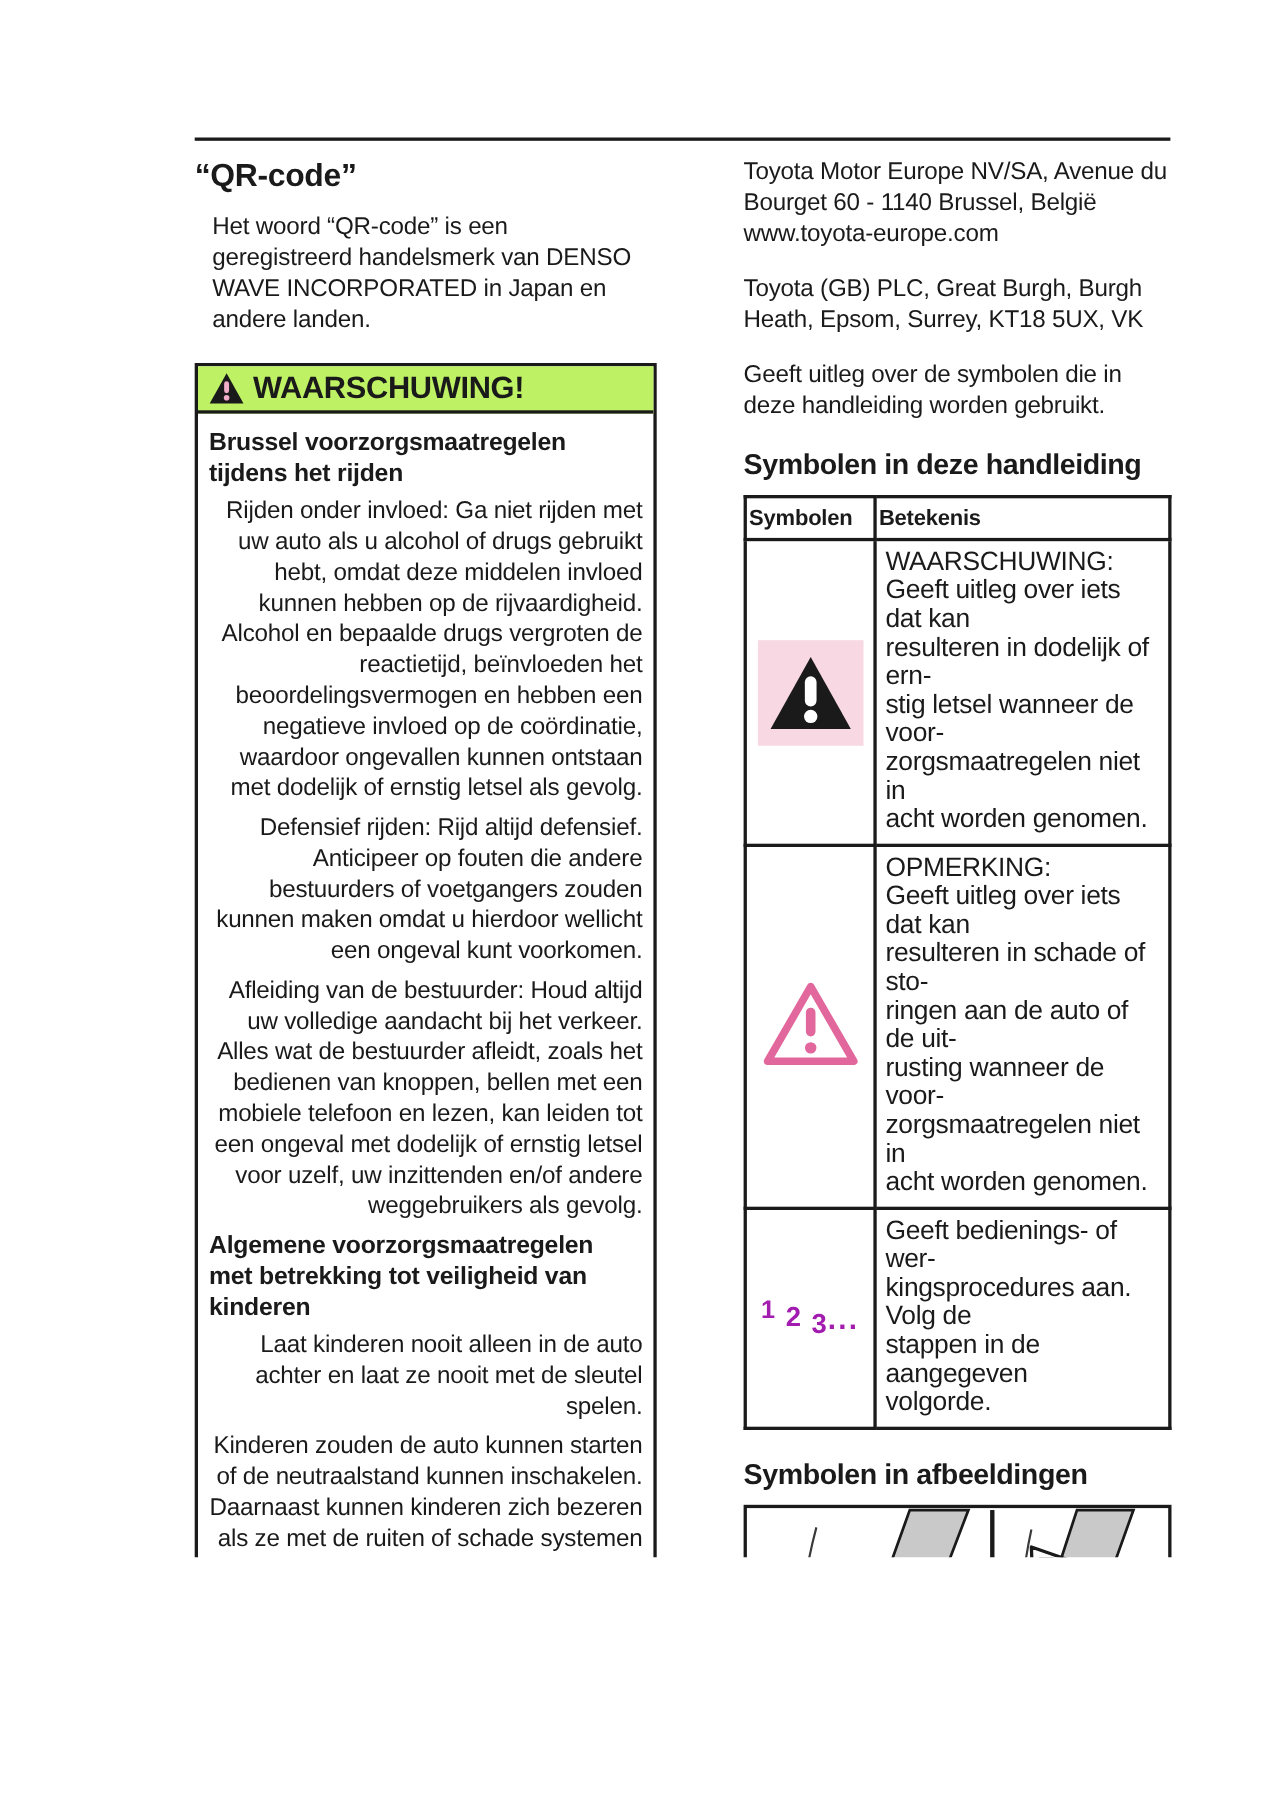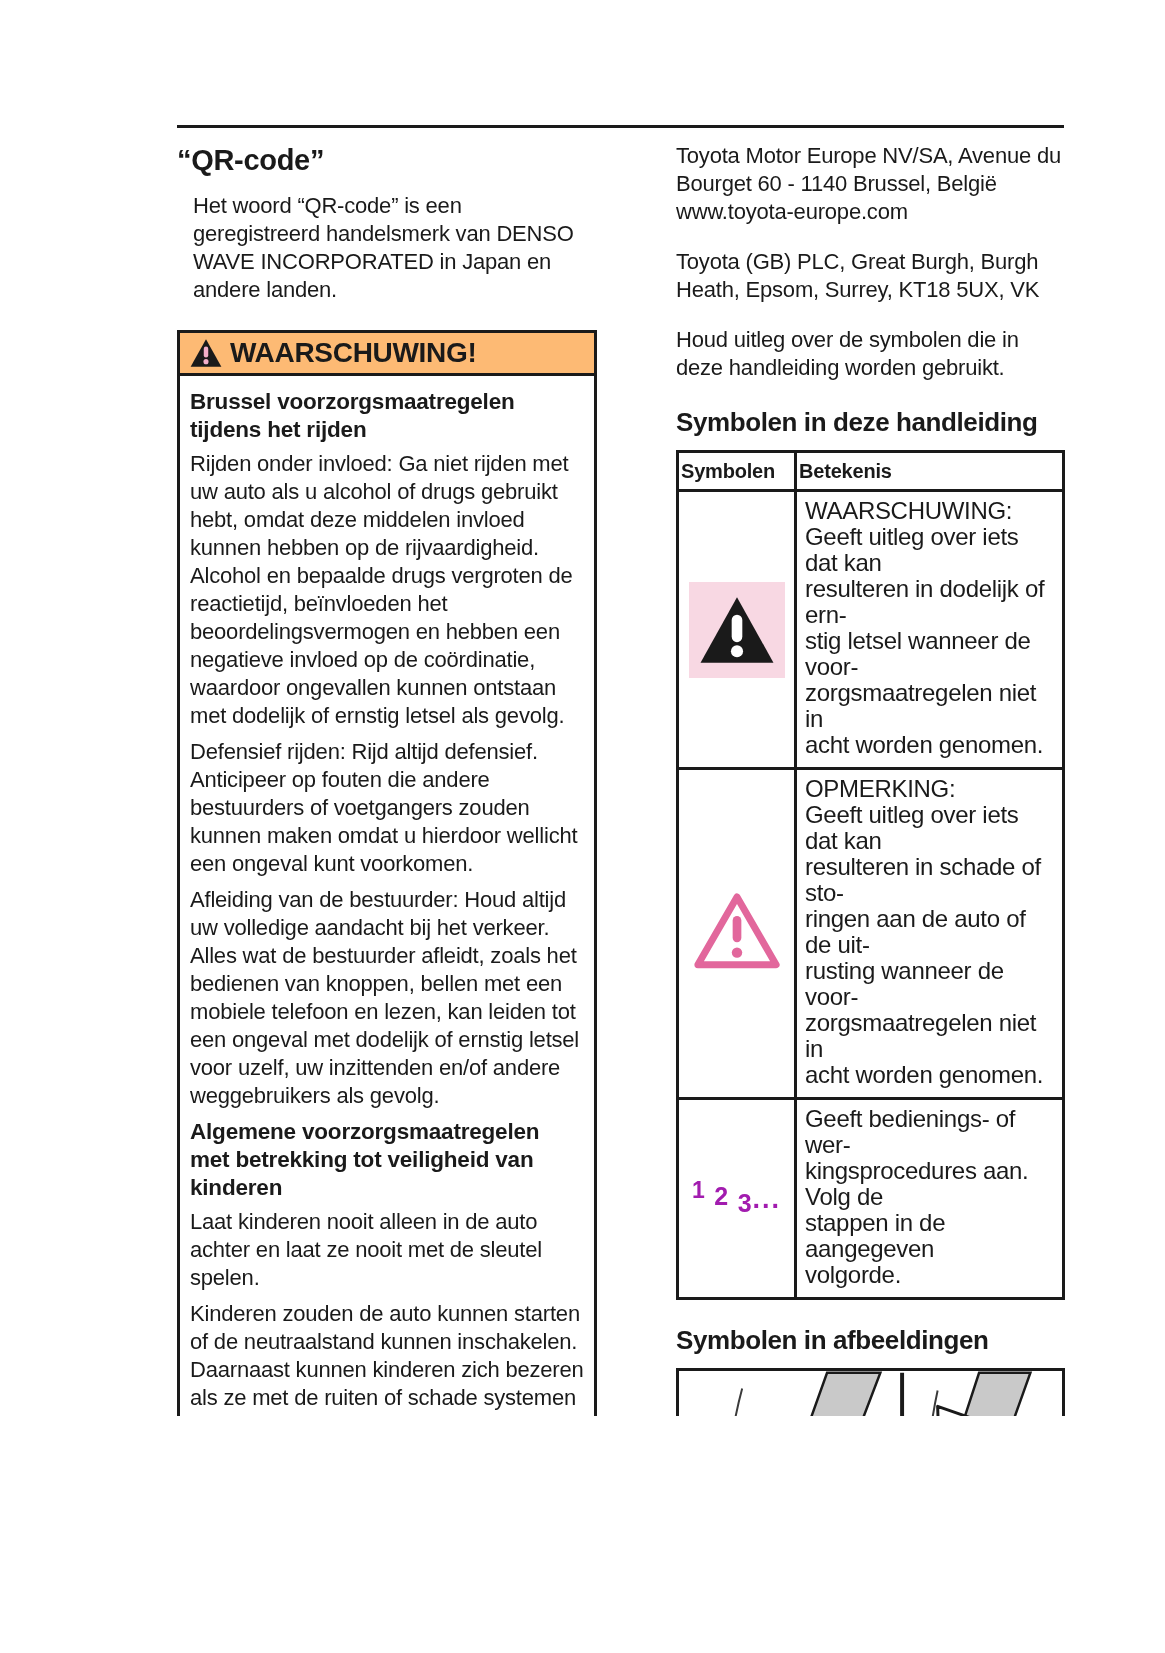--- a/index.html
+++ b/index.html
@@ -17,27 +17,27 @@
 
   .body-text{font-size:22px;line-height:28px;letter-spacing:-0.2px;}
   .pre{white-space:pre-line;}
 
   .qr-title{font-size:29px;font-weight:bold;margin:4px 0 18px;letter-spacing:-0.3px;}
   .qr-text{margin:0 16px 26px;}
 
   .warnbox{border:3px solid #1a1a1a;}
   .warnbox-header{
     display:flex;align-items:center;gap:8px;
-    background:#fdba74;border-bottom:3px solid #1a1a1a;
+    background:#bef264;border-bottom:3px solid #1a1a1a;
     padding:5px 10px;font-size:28px;font-weight:bold;letter-spacing:-0.3px;
   }
   .warnbox-header svg{flex:0 0 auto;display:block;}
   .warnbox-body{padding:10px 10px 14px;}
   .warn-subtitle{font-weight:bold;margin:2px 0 6px;font-size:22.5px;line-height:28px;letter-spacing:-0.2px;}
-  .warn-para{margin:0 0 8px;}
+  .warn-para{margin:0 0 8px;text-align:right;}
   .warn-para:last-child{margin-bottom:0;}
 
   .addr{margin:0 0 22px;}
   .h1{font-size:34px;font-weight:bold;margin:26px 0 22px;letter-spacing:-0.6px;}
   .intro{margin:0 0 6px;}
   .h2{font-size:26px;font-weight:bold;margin:26px 0 14px;letter-spacing:-0.4px;}
 
   table.symbols{border-collapse:collapse;width:100%;table-layout:fixed;}
   table.symbols th,table.symbols td{border:3px solid #1a1a1a;}
   table.symbols th{font-size:20px;font-weight:bold;padding:4px 2px;text-align:left;letter-spacing:-0.2px;}
@@ -89,21 +89,21 @@
     </div>
   </div>
 
   <div class="col-right body-text">
     <p class="addr pre">Toyota Motor Europe NV/SA, Avenue du
 Bourget 60 - 1140 Brussel, België
 www.toyota-europe.com</p>
     <p class="addr pre">Toyota (GB) PLC, Great Burgh, Burgh
 Heath, Epsom, Surrey, KT18 5UX, VK</p>
 
-    <p class="intro">Houd uitleg over de symbolen die in deze handleiding worden gebruikt.</p>
+    <p class="intro">Geeft uitleg over de symbolen die in deze handleiding worden gebruikt.</p>
 
     <div class="h2">Symbolen in deze handleiding</div>
 
     <table class="symbols">
       <colgroup>
           <col class="c-sym">
           <col>
         </colgroup>
       <tbody>
           <tr>

